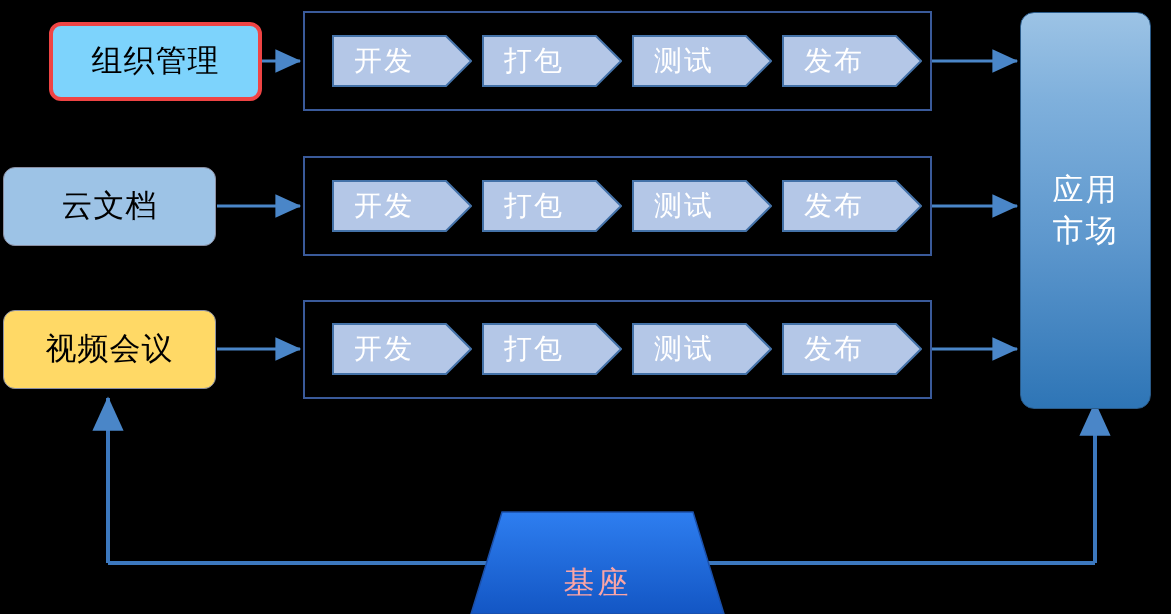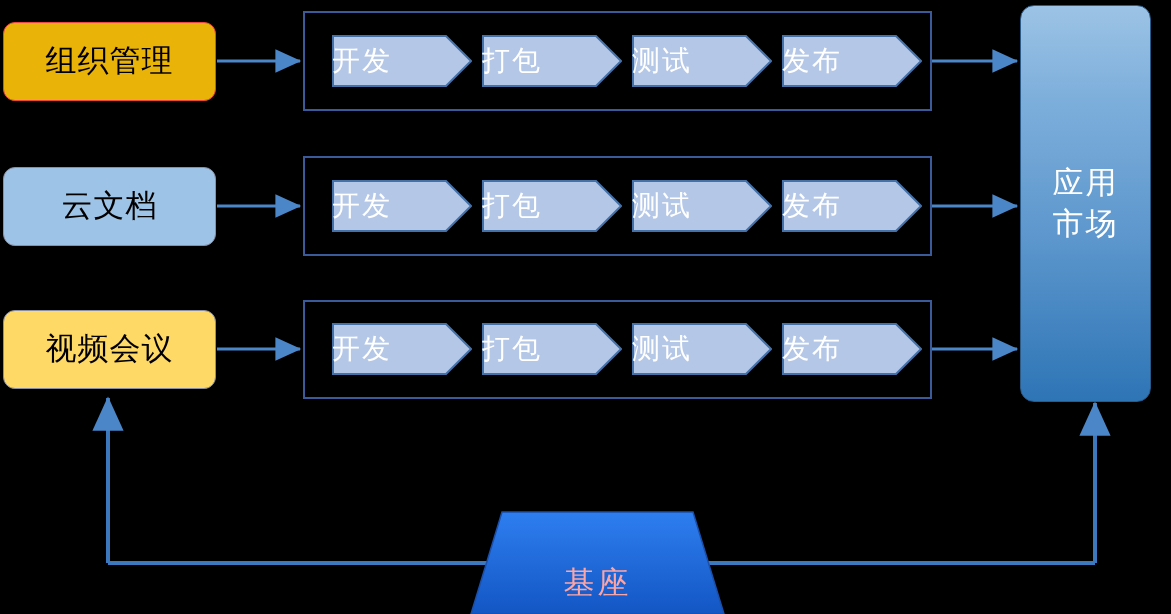--- a/index.html
+++ b/index.html
@@ -29,22 +29,23 @@
     justify-content: center;
     border-radius: 12px;
     box-sizing: border-box;
     font-size: 31px;
     line-height: 1.25;
     color: #000000;
     letter-spacing: 1px;
     white-space: nowrap;
   }
   .app-box.green {
-    background: #eab308;
-    border: 1px solid #ef4444;
+    background: #7dd3fc;
+    border: 4px solid #ef4444;
+    margin-left: 46px;
   }
   .app-box.blue {
     background: #9dc3e6;
     border: 1px solid #8a8fa3;
   }
   .app-box.yellow {
     background: #ffd966;
     border: 1px solid #8a8fa3;
   }
   .pipeline-frame {
@@ -60,20 +61,21 @@
     justify-content: flex-start;
     box-sizing: border-box;
     color: #ffffff;
     font-size: 28px;
     letter-spacing: 2px;
     white-space: nowrap;
   }
   .stage .stage-label {
     position: relative;
     z-index: 2;
+    padding-left: 22px;
   }
   .stage .chev-shape {
     position: absolute;
     left: 0;
     top: 0;
     width: 100%;
     height: 100%;
     z-index: 1;
   }
   .market-box {
@@ -83,20 +85,21 @@
     justify-content: center;
     text-align: center;
     border-radius: 14px;
     box-sizing: border-box;
     background: linear-gradient(to bottom, #9cc3e5 0%, #7fb0dc 22%, #5d97cd 58%, #2e75b6 100%);
     border: 1px solid #2a5a88;
     color: #ffffff;
     font-size: 31px;
     line-height: 1.3;
     letter-spacing: 2px;
+    margin-top: 7px;
   }
   .base-trap {
     position: absolute;
     display: flex;
     align-items: center;
     justify-content: center;
     color: #fca5a5;
     font-size: 31px;
     letter-spacing: 3px;
   }

